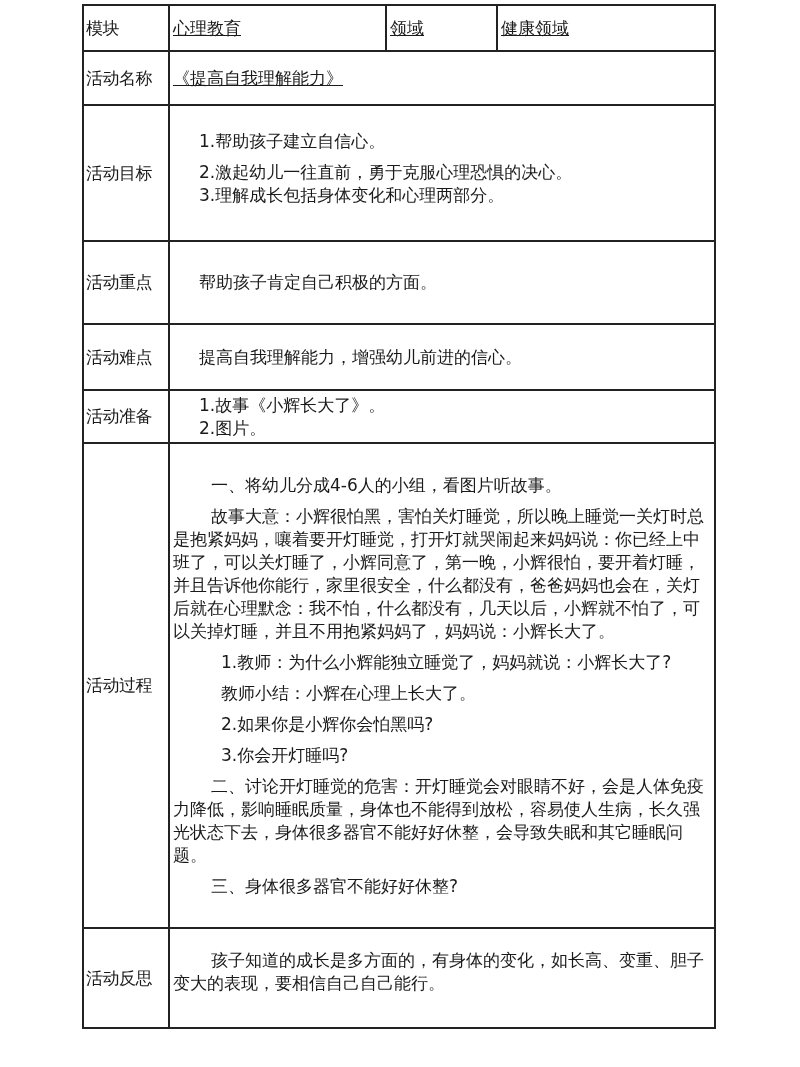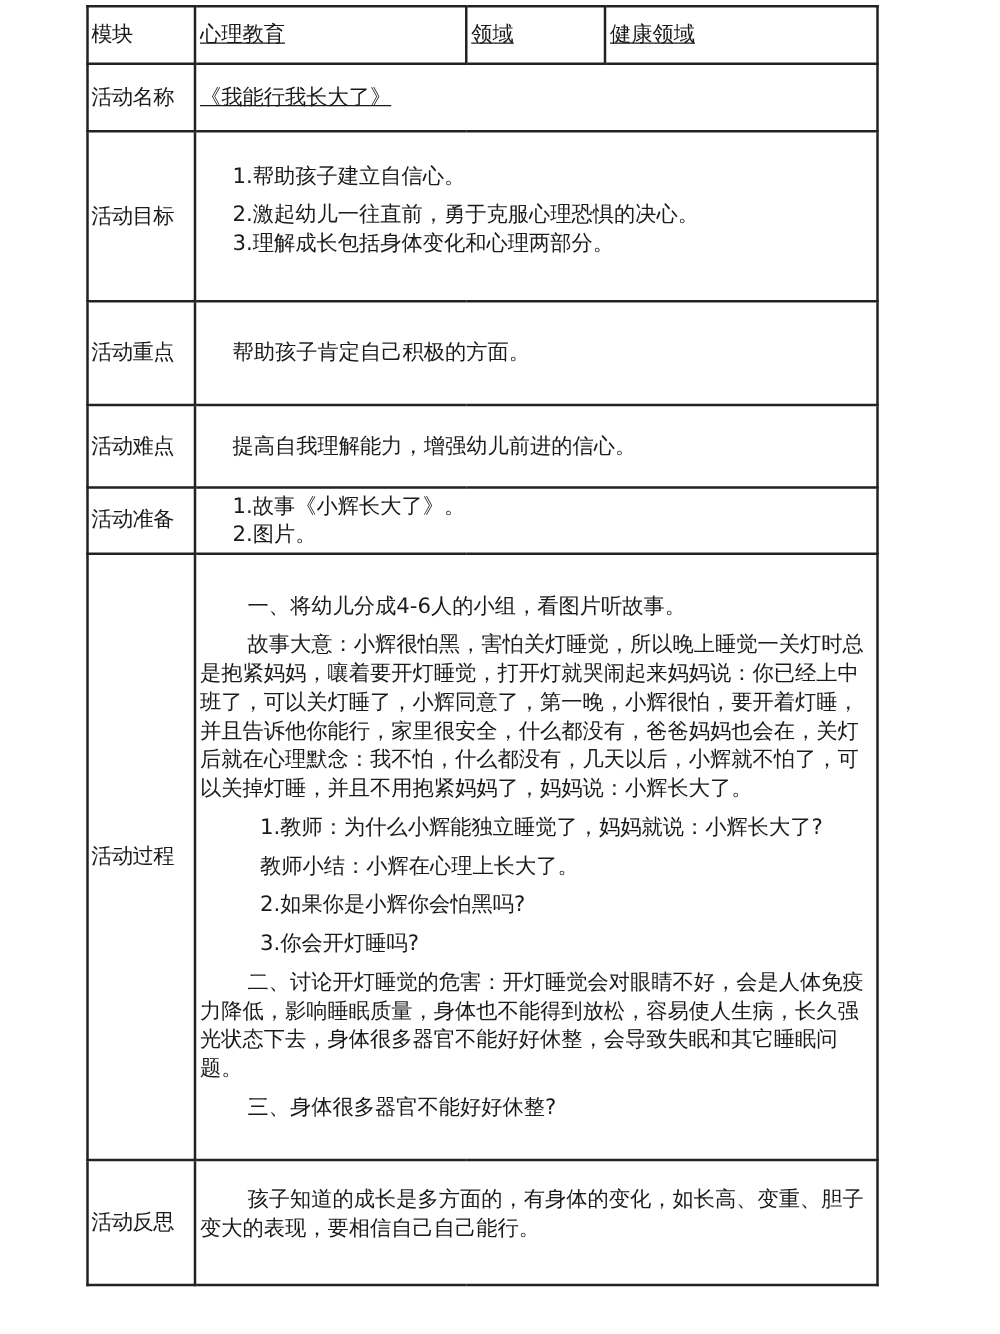--- a/index.html
+++ b/index.html
@@ -1,18 +1,18 @@
 <!DOCTYPE html>
 <html><head>
 <meta charset="utf-8">
 <style>
   html, body { margin:0; padding:0; background:#ffffff; }
   body { width:800px; height:1067px; position:relative; overflow:hidden;
          font-family:"DejaVu Sans","Liberation Sans",sans-serif; color:#1a1a1a; }
-  .doc { position:absolute; left:69px; top:4px; width:632px; }
+  .doc { position:absolute; left:82px; top:4px; width:632px; }
   table { border-collapse:collapse; width:632px; table-layout:fixed; }
   td { border:2px solid #222; padding:0; vertical-align:middle; font-size:17px; line-height:23px; }
   .lbl { padding-left:2px; white-space:nowrap; letter-spacing:-0.5px; }
   .cell { padding-left:3px;text-decoration:underline; }
   .ind { padding-left:29px; }
   .para { padding:0 4px 0 3px; }
   .para p { margin:0; }
   .t-ind { text-indent:38px; }
   .sub { padding-left:48px; }
   .lines p { margin:0; }
@@ -30,21 +30,21 @@
   </colgroup>
   <tbody>
         <tr style="height:46px">
     <td class="lbl">模块</td>
     <td class="cell">心理教育</td>
     <td class="cell">领域</td>
     <td class="cell">健康领域</td>
   </tr>
   <tr style="height:54px">
     <td class="lbl">活动名称</td>
-    <td colspan="3" class="cell">《我能行我长大了》</td>
+    <td colspan="3" class="cell">《提高自我理解能力》</td>
   </tr>
   <tr style="height:136px">
     <td class="lbl">活动目标</td>
     <td colspan="3" class="ind lines">
       <p style="margin-bottom:8px">1.帮助孩子建立自信心。</p>
       <p>2.激起幼儿一往直前，勇于克服心理恐惧的决心。</p>
       <p style="margin-bottom:10px">3.理解成长包括身体变化和心理两部分。</p>
     </td>
   </tr>
   <tr style="height:83px">

